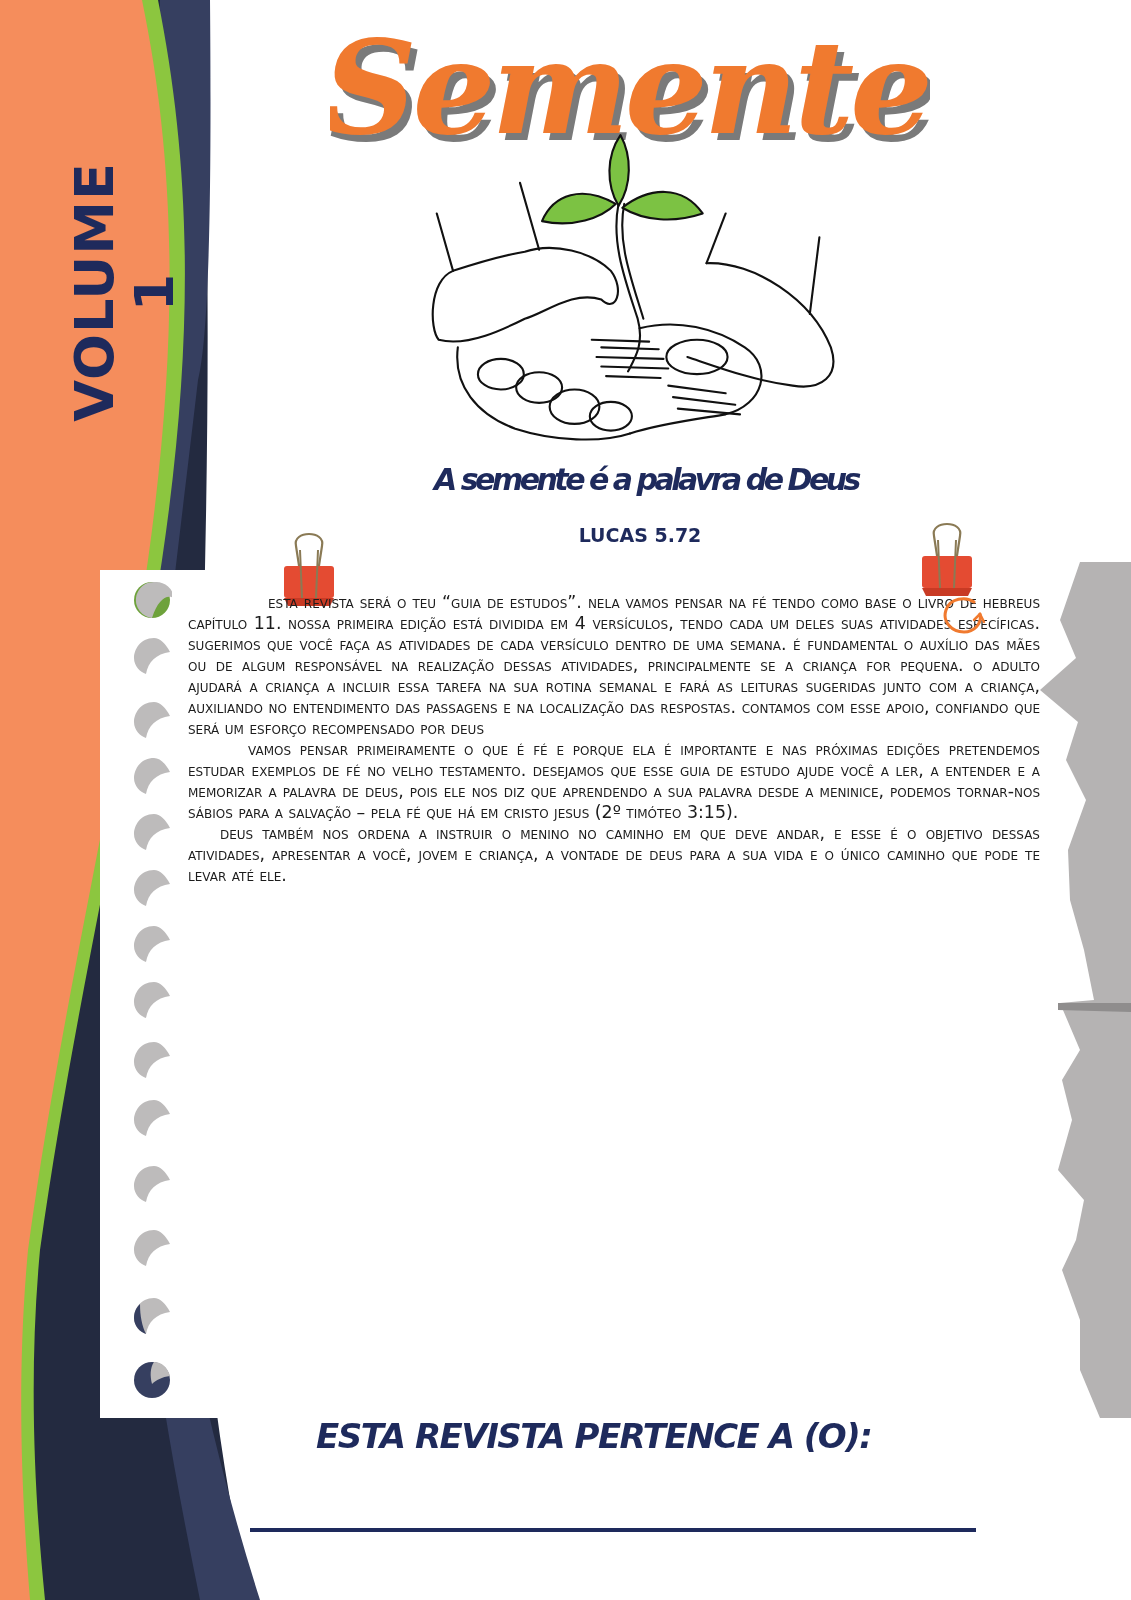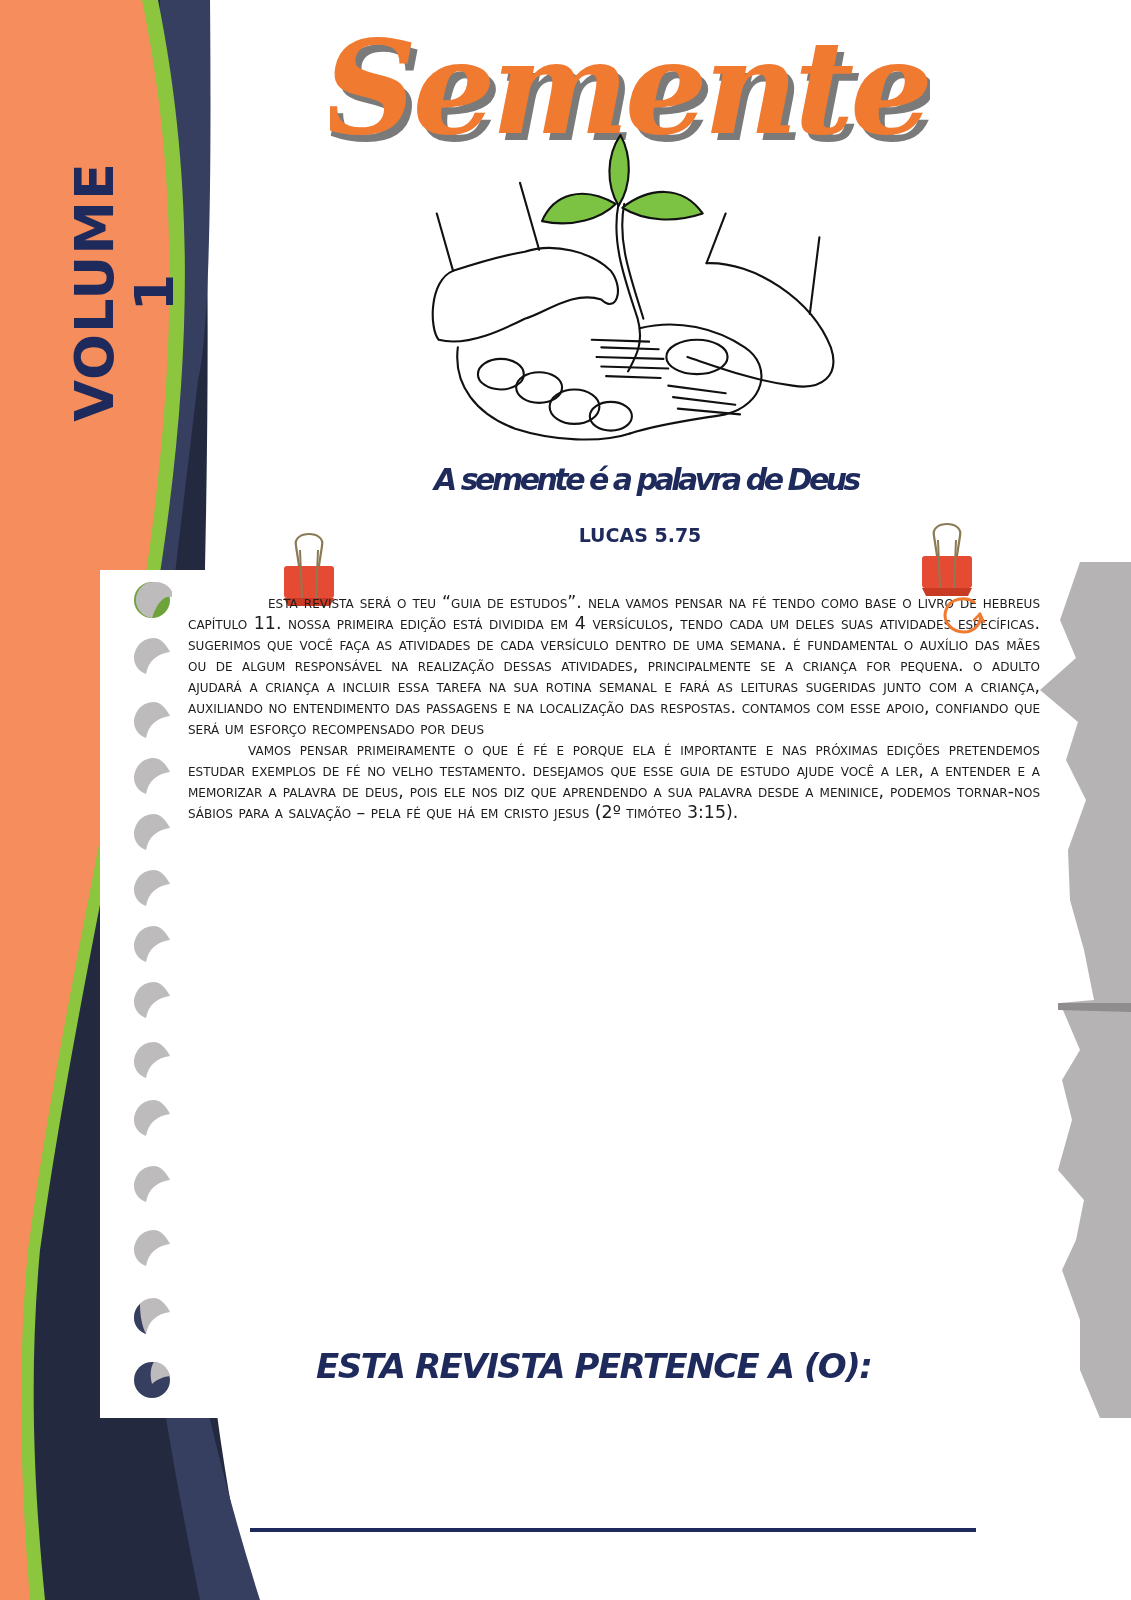--- a/index.html
+++ b/index.html
@@ -23,21 +23,21 @@
   .clip { position:absolute; width:54px; height:82px; }
   .body-text { position:absolute; left:188px; top:592px; width:852px;
                font-family:"DejaVu Sans", sans-serif; font-size:17.4px; color:#1c1c1c;
                line-height:21px; font-variant:small-caps; text-transform:lowercase; }
   .body-text p { margin:0; text-align:justify; }
   .body-text .indent-lg { text-indent:80px; }
   .body-text .indent-md { text-indent:60px; }
   .body-text .indent-sm { text-indent:32px; }
   .body-text .quote { padding-left:3px; }
   .circle-mark { position:absolute; left:940px; top:596px; width:48px; height:40px; }
-  .owner-label { position:absolute; left:250px; top:1346px; width:700px; text-align:left;
+  .owner-label { position:absolute; left:250px; top:1416px; width:700px; text-align:left;
                  padding-left:66px; box-sizing:border-box;
                  font-family:"DejaVu Sans", sans-serif; font-weight:bold; font-style:italic;
                  font-size:34px; color:#1e2a5c; letter-spacing:-1.5px; }
   .owner-line { position:absolute; left:250px; top:1528px; width:726px; height:4px; background:#1e2a5c; }
 </style>
 </head>
 <body>
 
 <svg class="bg-svg" viewBox="0 0 1131 1600">
 
@@ -84,21 +84,21 @@
   </g>
 
   <g stroke="#111" stroke-width="2.2" stroke-linejoin="round">
     <path d="M218,82 C205,60 205,30 220,8 C232,30 232,60 218,82 Z" fill="#7cc243"></path>
     <path d="M215,80 C180,60 150,70 138,98 C170,105 200,95 215,80 Z" fill="#7cc243"></path>
     <path d="M222,84 C250,62 285,60 306,90 C276,100 245,98 222,84 Z" fill="#7cc243"></path>
   </g>
 </svg>
 
 <div class="subtitle">A semente é a palavra de Deus</div>
-<div class="reference">LUCAS 5.75</div>
+<div class="reference">LUCAS 5.72</div>
 
 <div class="paper"></div>
 
 <svg class="bg-svg" viewBox="0 0 1131 1600">
   <path d="M1080,562 L1060,620 L1076,658 L1040,690 L1078,722 L1066,760 L1086,800 L1068,850 L1070,900 L1084,950 L1094,1000 L1060,1003 L1080,1050 L1062,1080 L1072,1120 L1058,1170 L1084,1200 L1076,1240 L1062,1270 L1080,1320 L1080,1370 L1100,1418 L1131,1418 L1131,562 Z" fill="#b5b3b3"></path>
   <path d="M1058,1003 L1131,1003 L1131,1012 L1058,1010 Z" fill="#8f8d8d"></path>
   <path d="M1083,562 L1060,620 L1076,658 L1040,690 L1078,722 L1066,760 L1086,800 L1068,850 L1070,900 L1084,950 L1094,1000 L1060,1003 L1080,1050 L1062,1080 L1072,1120 L1058,1170 L1084,1200 L1076,1240 L1062,1270 L1080,1320 L1080,1370 L1100,1418 L1100,1600 L1131,1600 L1131,1418 Z" fill="#ffffff" opacity="0"></path>
 </svg>
 
 <svg class="ring" style="top:580px" viewBox="0 0 40 40">
@@ -156,20 +156,21 @@
 <svg class="clip" style="left:920px; top:516px" viewBox="0 0 54 82">
   <path d="M18,46 L14,20 C10,4 44,4 40,20 L36,46" fill="none" stroke="#8a7a55" stroke-width="2.2"></path>
   <rect x="2" y="40" width="50" height="32" rx="3" fill="#e44b32"></rect>
   <path d="M2,72 L6,80 L48,80 L52,72 Z" fill="#c83a24"></path>
   <path d="M18,24 L20,72 M36,24 L34,72" stroke="#8a7a55" stroke-width="2"></path>
 </svg>
 
 <div class="body-text">
   <p class="indent-lg">Esta revista será o teu “Guia de Estudos”.  Nela vamos pensar na fé tendo como base o livro de Hebreus capítulo 11.  Nossa primeira edição está dividida em 4 versículos, tendo cada um deles suas atividades específicas. Sugerimos que você faça as atividades de cada versículo dentro de uma semana.  É fundamental o auxílio das mães ou de algum responsável na realização dessas atividades, principalmente se a criança for pequena. O adulto ajudará a criança a incluir essa tarefa na sua rotina semanal e fará as leituras sugeridas junto com a criança, auxiliando no entendimento das passagens e na localização das respostas. Contamos com esse apoio, confiando que será um esforço recompensado por Deus</p>
   <p class="indent-md">Vamos pensar primeiramente o que é fé e porque ela é importante e nas próximas edições pretendemos estudar exemplos de fé no velho testamento. Desejamos que esse guia de estudo ajude você a ler, a entender e a memorizar a Palavra de Deus, pois Ele nos diz que aprendendo a Sua Palavra desde a meninice, podemos tornar-nos sábios para a salvação – pela fé que há em Cristo Jesus (2º Timóteo 3:15).</p>
+  <p class="indent-sm">Deus também nos ordena a instruir o menino no caminho em que deve andar, e esse é o objetivo dessas atividades, apresentar a você,  jovem e criança, a vontade de Deus para a sua vida e o único caminho que pode te levar até Ele.</p>
 </div>
 
 <svg class="circle-mark" viewBox="0 0 48 40">
   <path d="M34,6 C26,0 10,2 6,14 C2,26 12,36 24,36 C34,36 42,28 40,18" fill="none" stroke="#f07a2f" stroke-width="3" stroke-linecap="round"></path>
   <path d="M40,18 L44,26 M40,18 L34,24" fill="none" stroke="#f07a2f" stroke-width="2.5" stroke-linecap="round"></path>
 </svg>
 
 <div class="owner-label">ESTA REVISTA PERTENCE A (O):</div>
 <div class="owner-line"></div>
 

